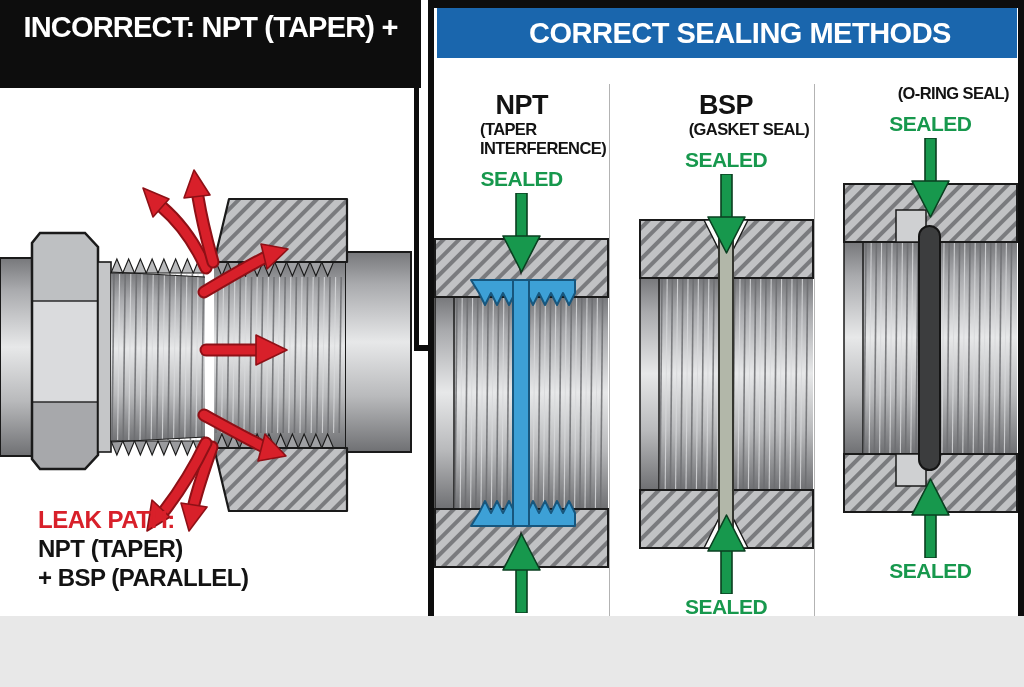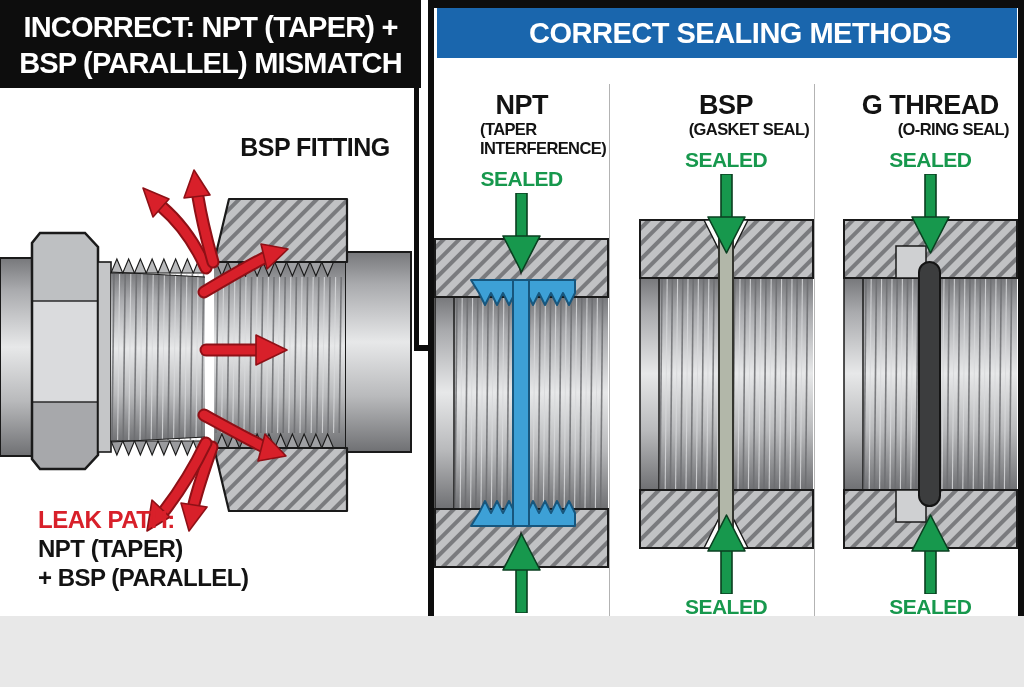--- a/index.html
+++ b/index.html
@@ -33,25 +33,23 @@
   .sealed.bottom{margin-top:1px;}
   .col-svg{width:193px;height:420px;margin-top:2px;}
 </style>
 </head>
 <body>
 
 <div id="canvas" style="--blue: #1a66ad; --green: #17984d; --red: #d8202a; --black: #0d0d0d;">
 
   <div id="incorrect-box" class="abs">
     <div>INCORRECT: NPT (TAPER) +</div>
-    <div>BSP (PARALLEL) MISMATCH</div>
   </div>
 
   <div id="female-label" class="abs">
-    <div>BSP FITTING</div>
   </div>
 
   <svg id="left-illustration" class="abs" viewBox="0 88 430 588">
       <defs>
         <linearGradient id="mL" x1="0" y1="0" x2="0" y2="1">
           <stop offset="0" stop-color="#77787b"></stop>
           <stop offset=".16" stop-color="#a9aaad"></stop>
           <stop offset=".45" stop-color="#e7e8e9"></stop>
           <stop offset=".72" stop-color="#b9babc"></stop>
           <stop offset="1" stop-color="#6f7073"></stop>
@@ -399,21 +397,20 @@
             </g>
             <g>
               <rect x="91" y="376" width="11" height="44" fill="#17984d" stroke="#0a3f20" stroke-width="1.6" stroke-linejoin="round"></rect>
               <polygon points="78,377 115,377 96.5,341" fill="#17984d" stroke="#0a3f20" stroke-width="1.6" stroke-linejoin="round"></polygon>
             </g>
           </svg>
         <div class="sealed bottom">SEALED</div>
       </div>
 
       <div class="col">
-        <div class="col-title">G THREAD</div>
         <div class="col-sub">(O-RING SEAL)</div>
         <div class="sealed top">SEALED</div>
         <svg class="col-svg" viewBox="0 0 193 420">
             <defs>
               <linearGradient id="mc2" x1="0" y1="0" x2="0" y2="1">
                 <stop offset="0" stop-color="#77787b"></stop>
                 <stop offset=".16" stop-color="#a9aaad"></stop>
                 <stop offset=".45" stop-color="#e7e8e9"></stop>
                 <stop offset=".72" stop-color="#b9babc"></stop>
                 <stop offset="1" stop-color="#6f7073"></stop>

